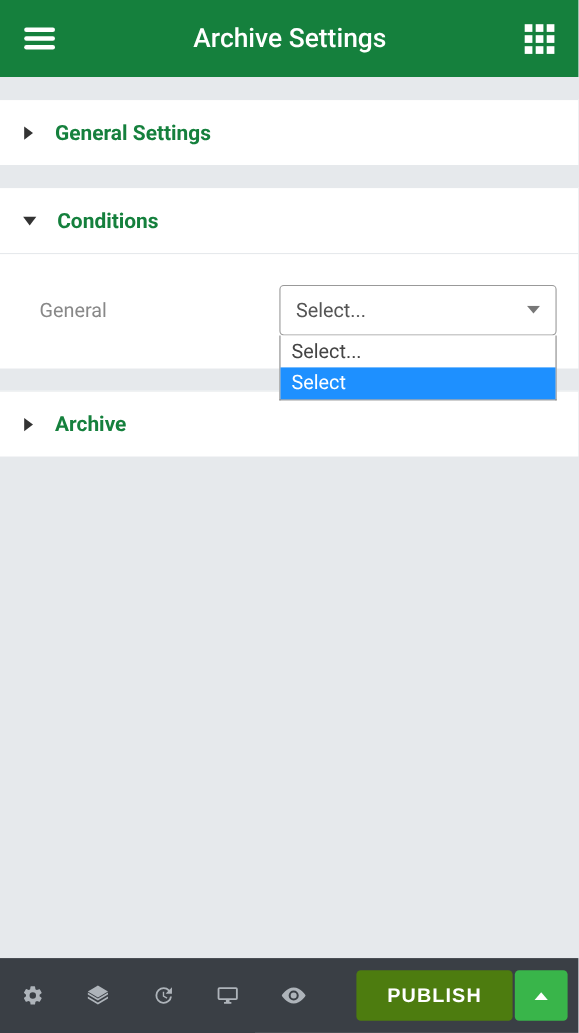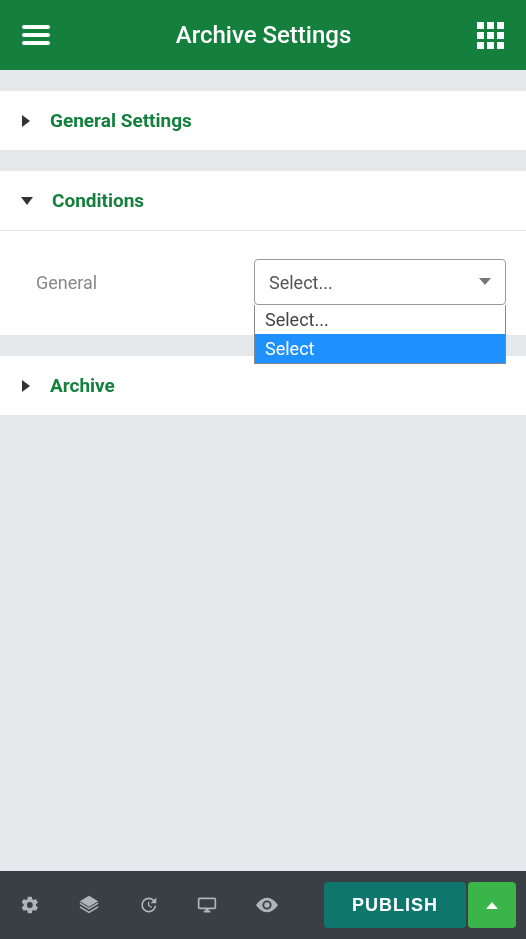--- a/index.html
+++ b/index.html
@@ -161,21 +161,21 @@
       align-items: center;
       justify-content: center;
     }
     .footer-spacer { flex: 1; }
     .publish-group {
       display: flex;
       align-items: stretch;
       height: 46px;
     }
     .publish-btn {
-      background: #0f766e;
+      background: #4d7c0f;
       color: #fff;
       border: none;
       font-size: 18px;
       font-weight: 700;
       letter-spacing: 1px;
       padding: 0 28px;
       border-radius: 4px;
       cursor: pointer;
       margin-right: 2px;
     }

